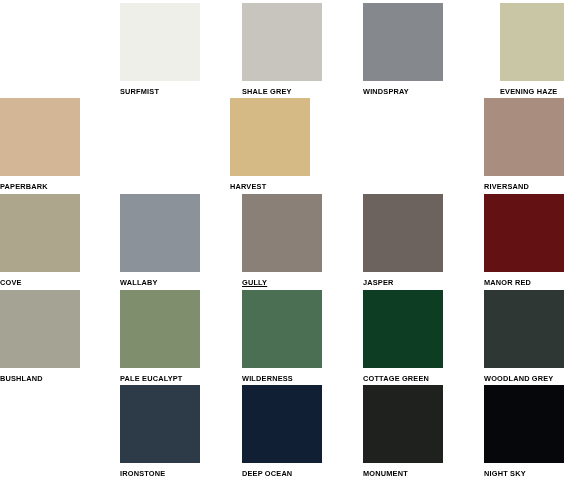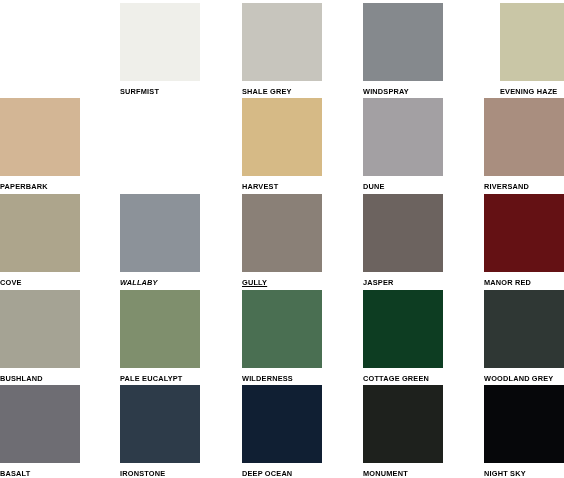--- a/index.html
+++ b/index.html
@@ -64,55 +64,47 @@
       <span class="swatch-label">WINDSPRAY</span>
     </div>
     <div class="swatch-cell" style="left: 484px; top: 3px; margin-left: 16px;">
       <span class="swatch-chip" style="background-color: rgb(201, 198, 166);"></span>
       <span class="swatch-label">EVENING HAZE</span>
     </div>
     <div class="swatch-cell" style="left: 0px; top: 194px;">
       <span class="swatch-chip" style="background-color: rgb(173, 165, 140);"></span>
       <span class="swatch-label">COVE</span>
     </div>
-    <div class="swatch-cell" style="left: 242px; top: 98px;">
+    <div class="swatch-cell" style="left: 230px; top: 98px;">
       <span class="swatch-chip" style="background-color: rgb(214, 186, 134);"></span>
       <span class="swatch-label">HARVEST</span>
-    </div>
-    <div class="swatch-cell" style="left: 363px; top: 98px;">
-      <span class="swatch-chip" style="background-color: rgb(163, 160, 163);"></span>
-      <span class="swatch-label">DUNE</span>
     </div>
     <div class="swatch-cell" style="left: 484px; top: 98px;">
       <span class="swatch-chip" style="background-color: rgb(169, 142, 127);"></span>
       <span class="swatch-label">RIVERSAND</span>
     </div>
     <div class="swatch-cell" style="left: 0px; top: 290px;">
       <span class="swatch-chip" style="background-color: rgb(165, 163, 148);"></span>
       <span class="swatch-label">BUSHLAND</span>
     </div>
-    <div class="swatch-cell" style="left: 120px; top: 194px; font-style: italic;">
+    <div class="swatch-cell" style="left: 120px; top: 194px;">
       <span class="swatch-chip" style="background-color: rgb(140, 146, 153);"></span>
       <span class="swatch-label">WALLABY</span>
     </div>
     <div class="swatch-cell" style="left: 242px; top: 194px; text-decoration: underline;">
       <span class="swatch-chip" style="background-color: rgb(138, 128, 119);"></span>
       <span class="swatch-label">GULLY</span>
     </div>
     <div class="swatch-cell" style="left: 363px; top: 194px;">
       <span class="swatch-chip" style="background-color: rgb(108, 99, 95);"></span>
       <span class="swatch-label">JASPER</span>
     </div>
     <div class="swatch-cell" style="left: 484px; top: 194px;">
       <span class="swatch-chip" style="background-color: rgb(100, 17, 20);"></span>
       <span class="swatch-label">MANOR RED</span>
-    </div>
-    <div class="swatch-cell" style="left: 0px; top: 385px;">
-      <span class="swatch-chip" style="background-color: rgb(110, 109, 115);"></span>
-      <span class="swatch-label">BASALT</span>
     </div>
     <div class="swatch-cell" style="left: 120px; top: 290px;">
       <span class="swatch-chip" style="background-color: rgb(127, 143, 109);"></span>
       <span class="swatch-label">PALE EUCALYPT</span>
     </div>
     <div class="swatch-cell" style="left: 242px; top: 290px;">
       <span class="swatch-chip" style="background-color: rgb(74, 111, 82);"></span>
       <span class="swatch-label">WILDERNESS</span>
     </div>
     <div class="swatch-cell" style="left: 363px; top: 290px;">

